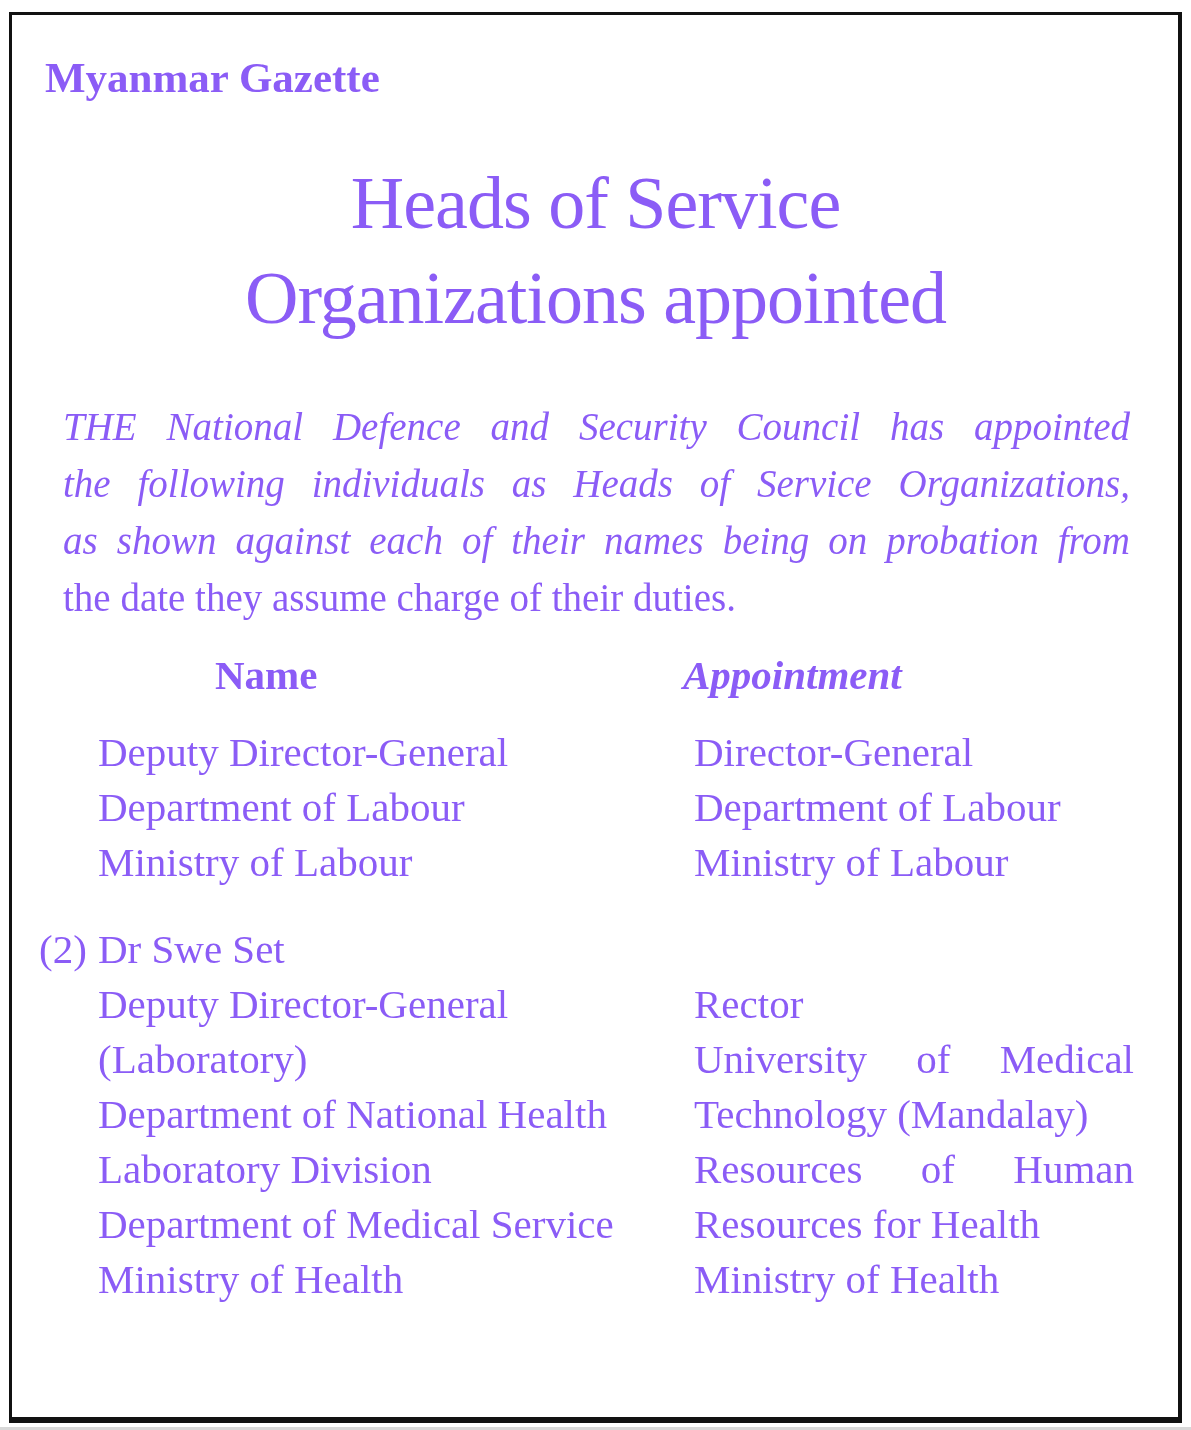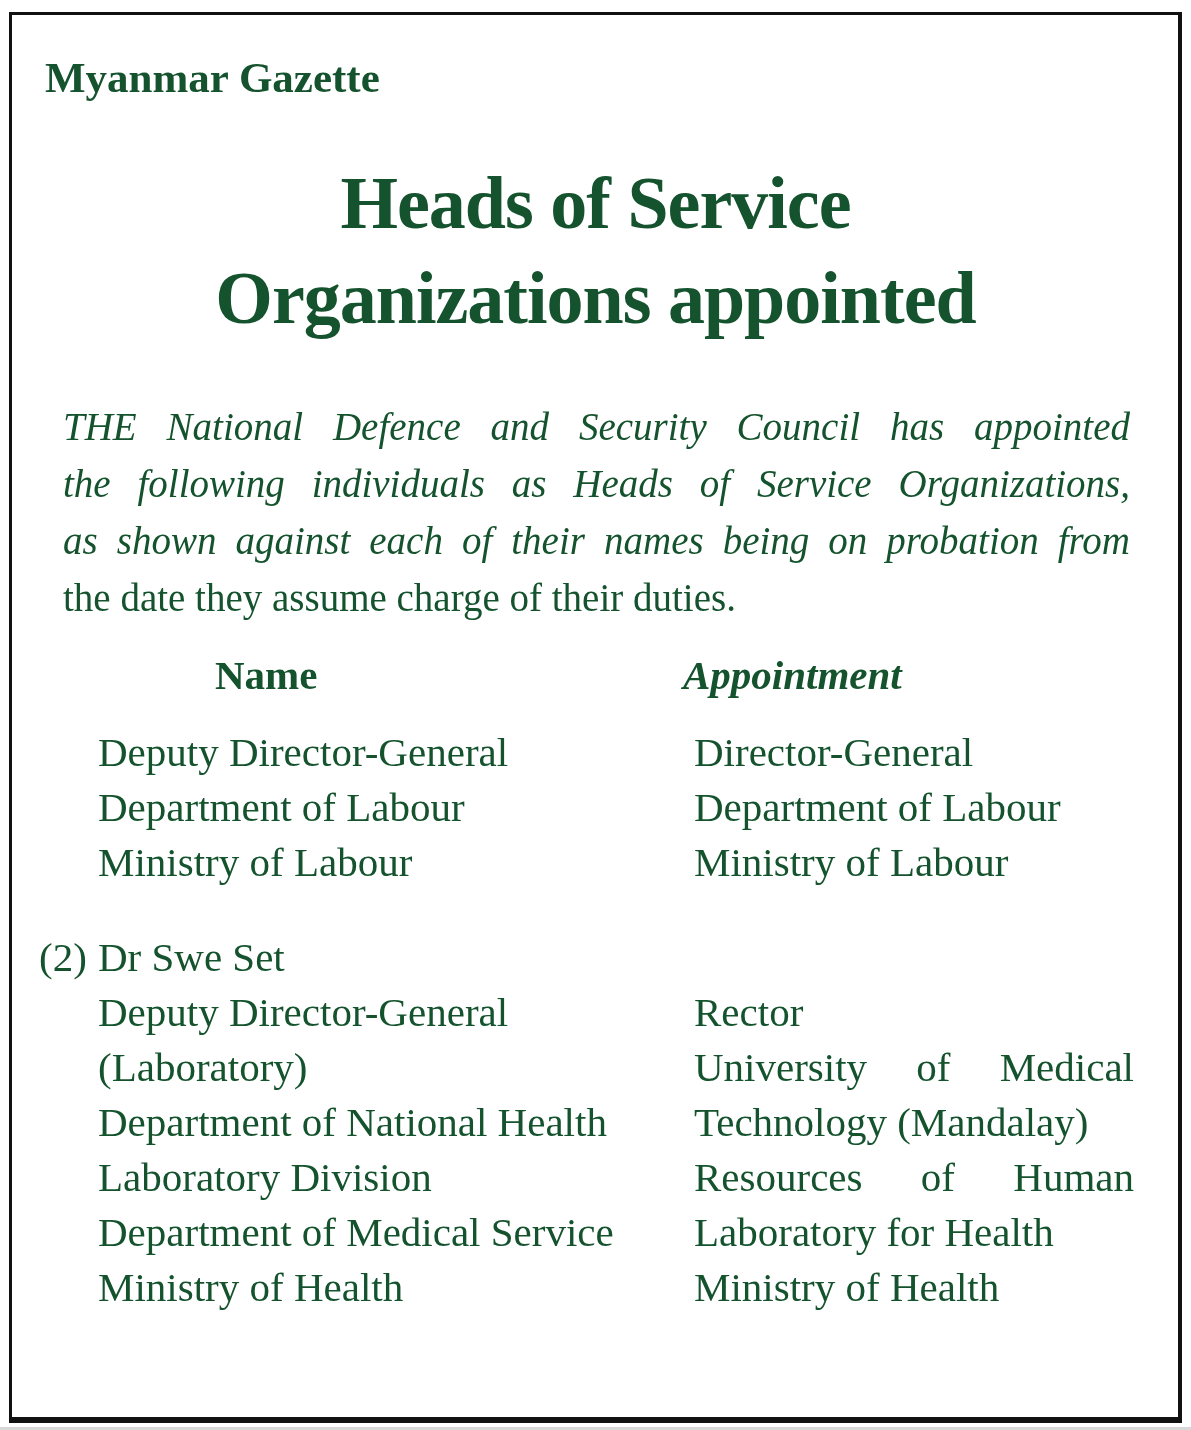--- a/index.html
+++ b/index.html
@@ -7,21 +7,21 @@
     padding: 0;
     background: #ffffff;
   }
   .page {
     position: relative;
     width: 1191px;
     height: 1430px;
     background: #ffffff;
     overflow: hidden;
     font-family: "Liberation Serif", "DejaVu Serif", serif;
-    color: #14532d;
+    color: #8b5cf6;
   }
   .frame {
     position: absolute;
     left: 9px;
     top: 12px;
     right: 9px;
     bottom: 7px;
     border: 3px solid #111111;
     border-bottom-width: 6px;
     border-right-width: 4px;
@@ -35,21 +35,21 @@
     font-weight: 700;
     line-height: 1.1;
     white-space: nowrap;
   }
   .title {
     position: absolute;
     left: 0;
     right: 0;
     top: 156px;
     text-align: center;
-    font-weight: 700;
+    font-weight: 400;
     font-size: 74px;
     line-height: 95px;
     letter-spacing: -1px;
   }
   .intro {
     position: absolute;
     left: 63px;
     width: 1067px;
     top: 398px;
     font-size: 39px;
@@ -107,21 +107,21 @@
     height: 55px;
     white-space: nowrap;
     overflow: visible;
   }
   .cell-r.stretch {
     white-space: normal;
     text-align: justify;
     text-align-last: justify;
   }
   .entry-2 {
-    margin-top: 40px;
+    margin-top: 32px;
   }
   .bottom-edge {
     position: absolute;
     left: 0;
     bottom: 0;
     width: 100%;
     height: 3px;
     background: #d8d8d8;
   }
 </style>
@@ -182,21 +182,21 @@
       <div class="row">
         <div class="cell-l">Department of National Health</div>
         <div class="cell-r">Technology (Mandalay)</div>
       </div>
       <div class="row">
         <div class="cell-l">Laboratory Division</div>
         <div class="cell-r stretch">Resources of Human</div>
       </div>
       <div class="row">
         <div class="cell-l">Department of Medical Service</div>
-        <div class="cell-r">Laboratory for Health</div>
+        <div class="cell-r">Resources for Health</div>
       </div>
       <div class="row">
         <div class="cell-l">Ministry of Health</div>
         <div class="cell-r">Ministry of Health</div>
       </div>
     </div>
 
   </div>
 
   <div class="bottom-edge"></div>

